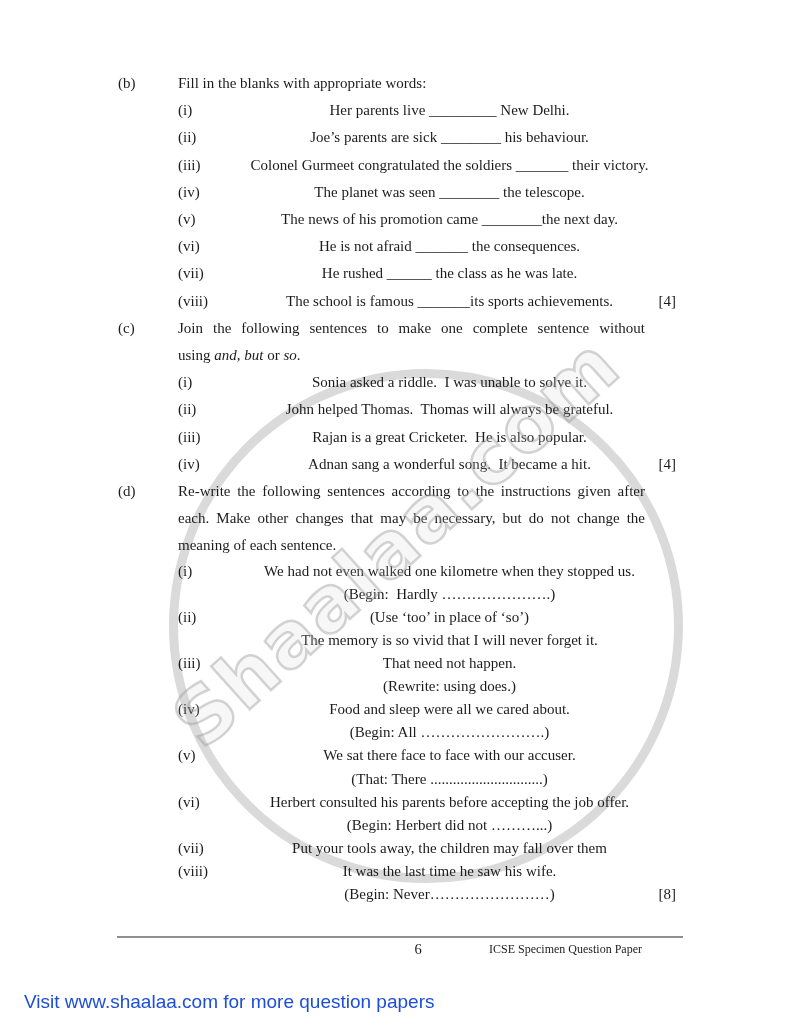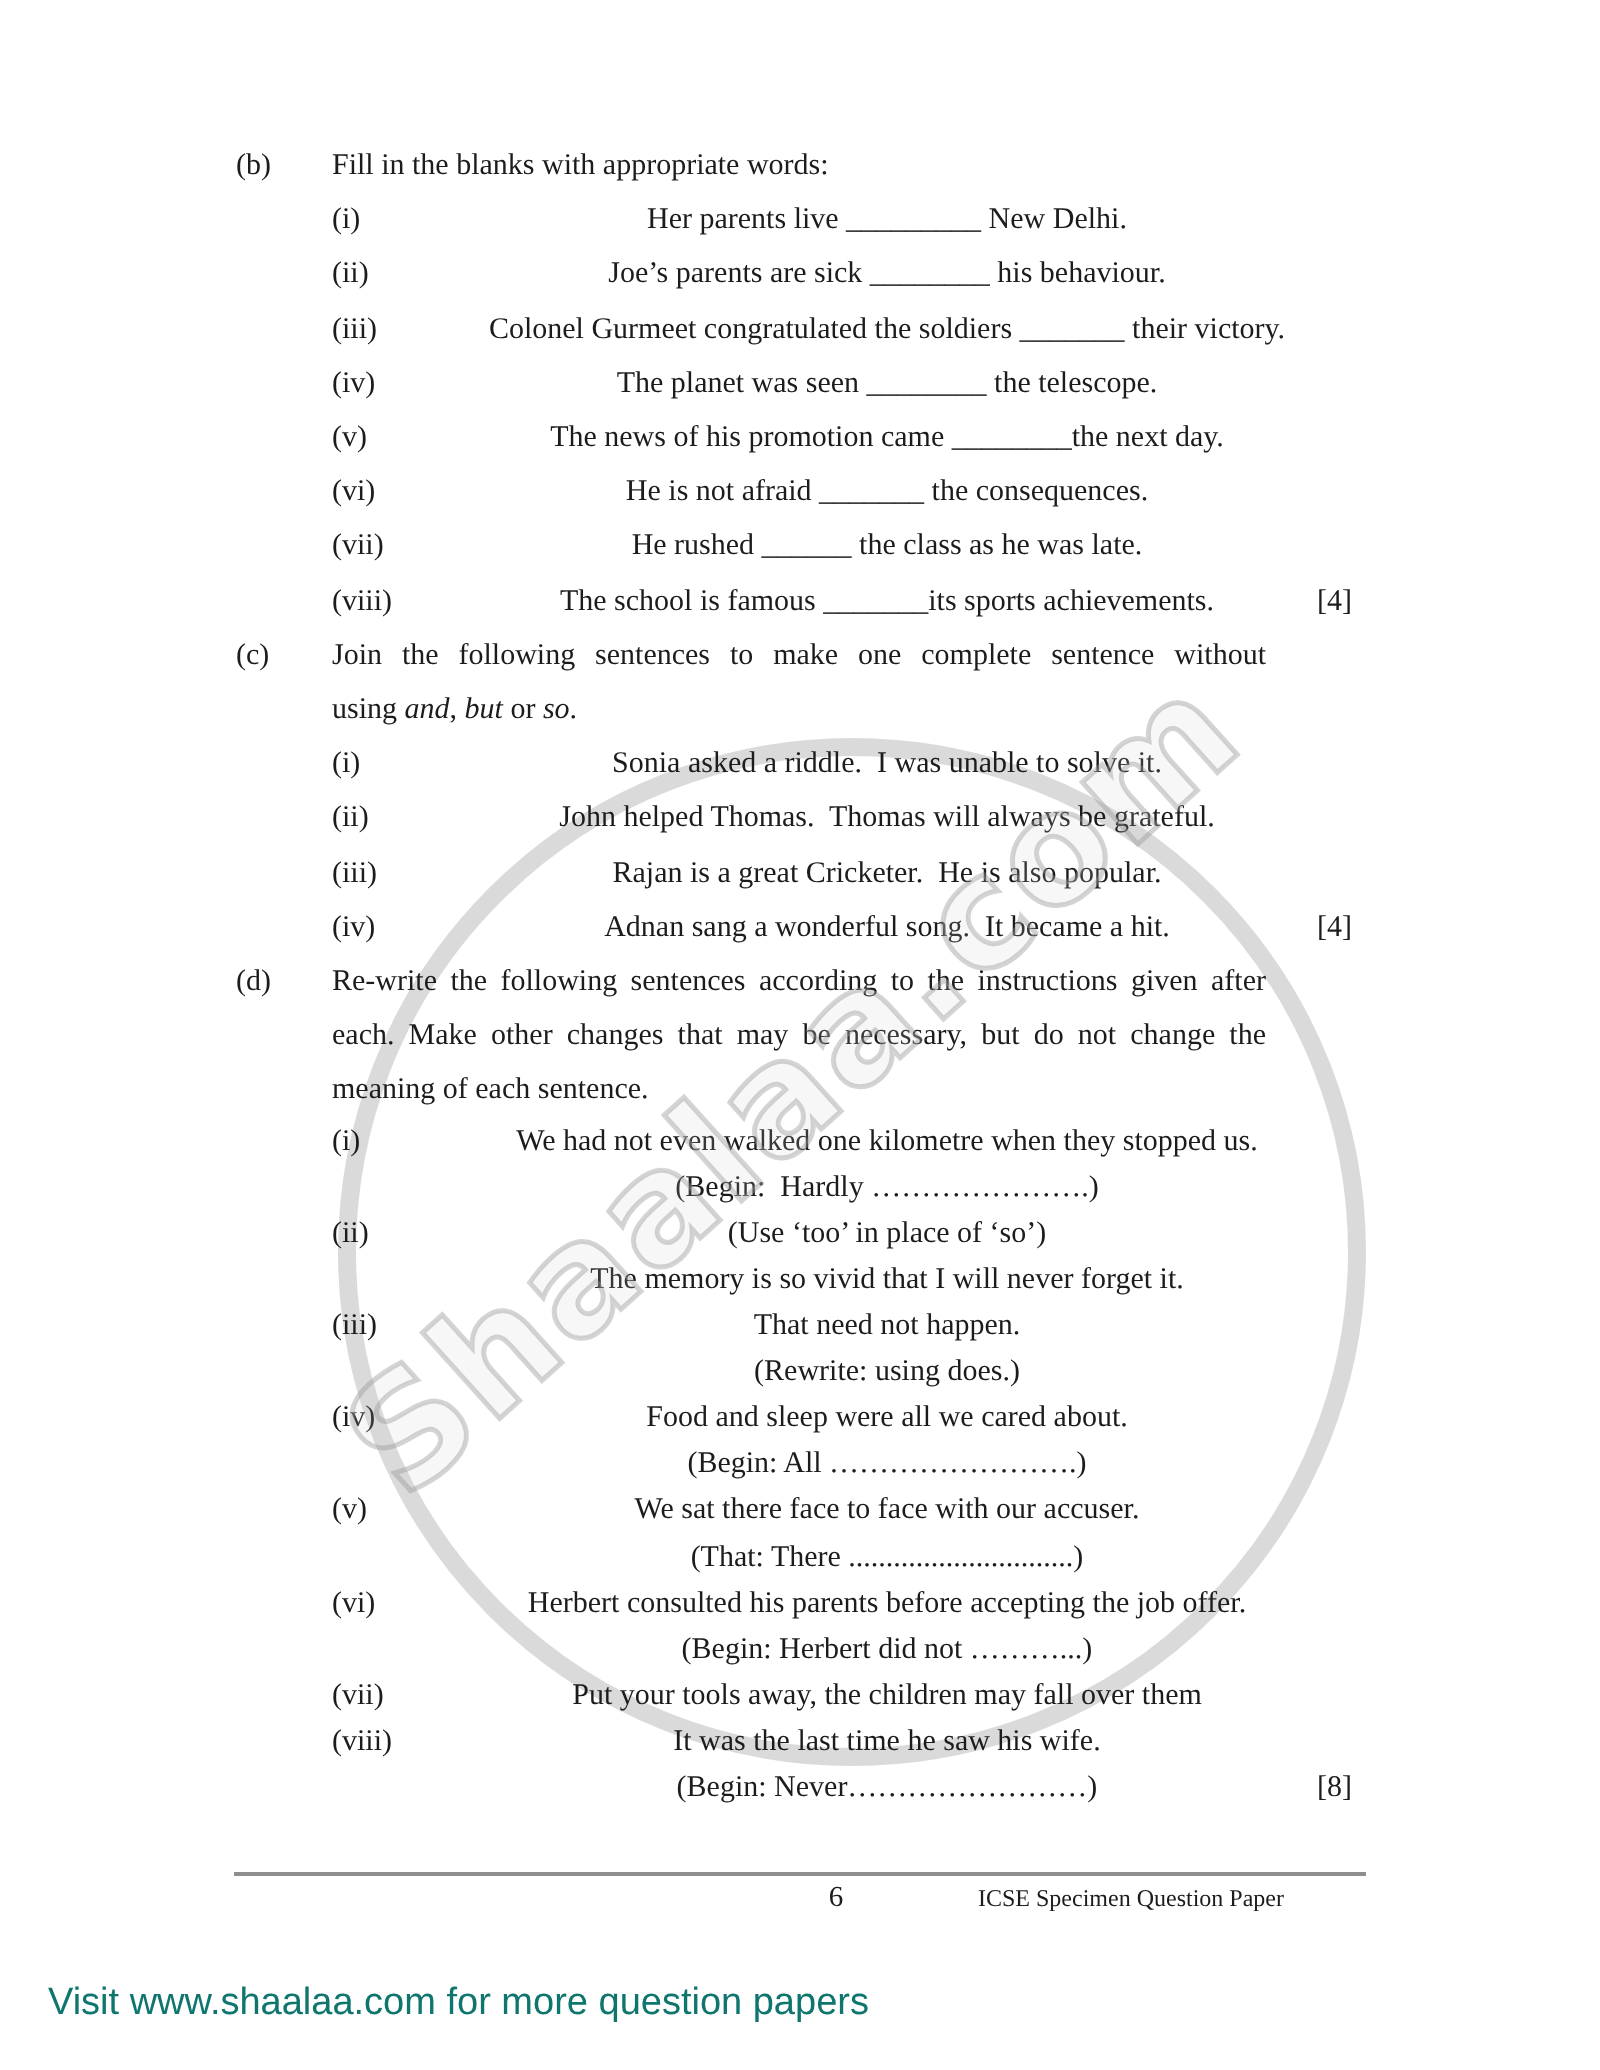--- a/index.html
+++ b/index.html
@@ -8,21 +8,21 @@
     background:#ffffff; overflow:hidden;
     font-family:"Liberation Serif", serif; color:#1c1c1c;
   }
   
   .content {
     position:absolute; left:118px; top:70px; width:558px;
     font-size:15px; line-height:27.2px; z-index:2;
   }
   .section {display:flex;}
   .sec-label {width:48px; flex:none;}
-  .sec-body {flex:1; position:relative;}
+  .sec-body {flex:1; position:relative;margin-left:12px;}
   .intro {width:467px;}
   .intro-line.justify {text-align:justify; text-align-last:justify;}
   .item {display:flex;}
   .inum {width:45px; flex:none;}
   .ilines {flex:1;text-align:center;}
   .item-line {position:relative;}
   .line-text {white-space:pre-wrap;}
   .justify .line-text {white-space:normal;}
   .items.compact {line-height:23.1px;}
   .marks {position:absolute; right:0; top:0;}
@@ -49,21 +49,21 @@
   .page-number {
     position:absolute; left:398px; top:941px; width:40px; text-align:center;
     font-size:14.5px; z-index:2;
   }
   .footer-label {
     position:absolute; left:489px; top:942px; font-size:12px; z-index:2;
   }
   
   .site-caption {
     position:absolute; left:24px; top:991px;
-    font-family:"Liberation Sans", sans-serif; font-size:19px; color:#0f766e;
+    font-family:"Liberation Sans", sans-serif; font-size:19px; color:#1d4ed8;
     z-index:2;
   }
 </style>
 </head>
 <body>
 
 <div class="page">
 
   <div class="wm-ring"></div>
 

